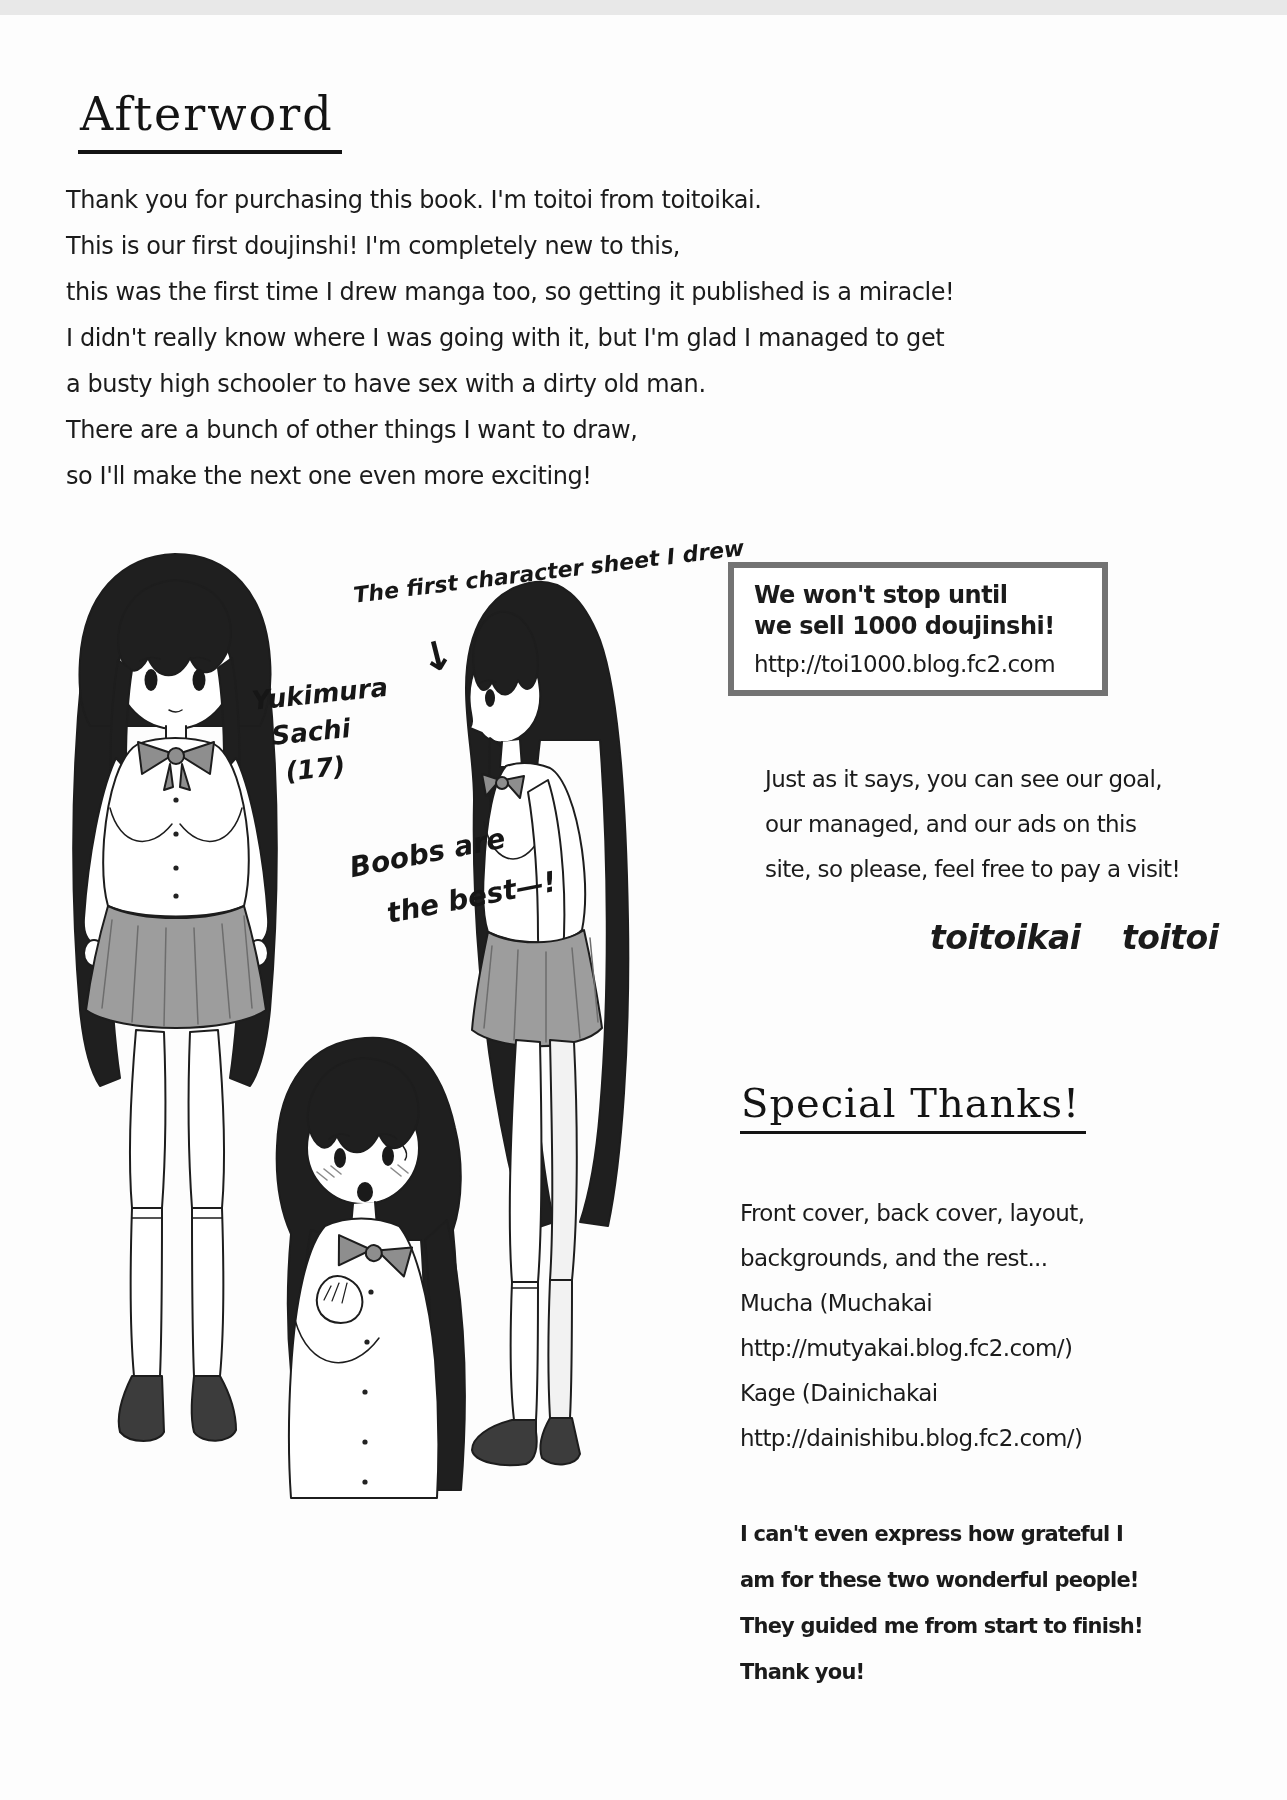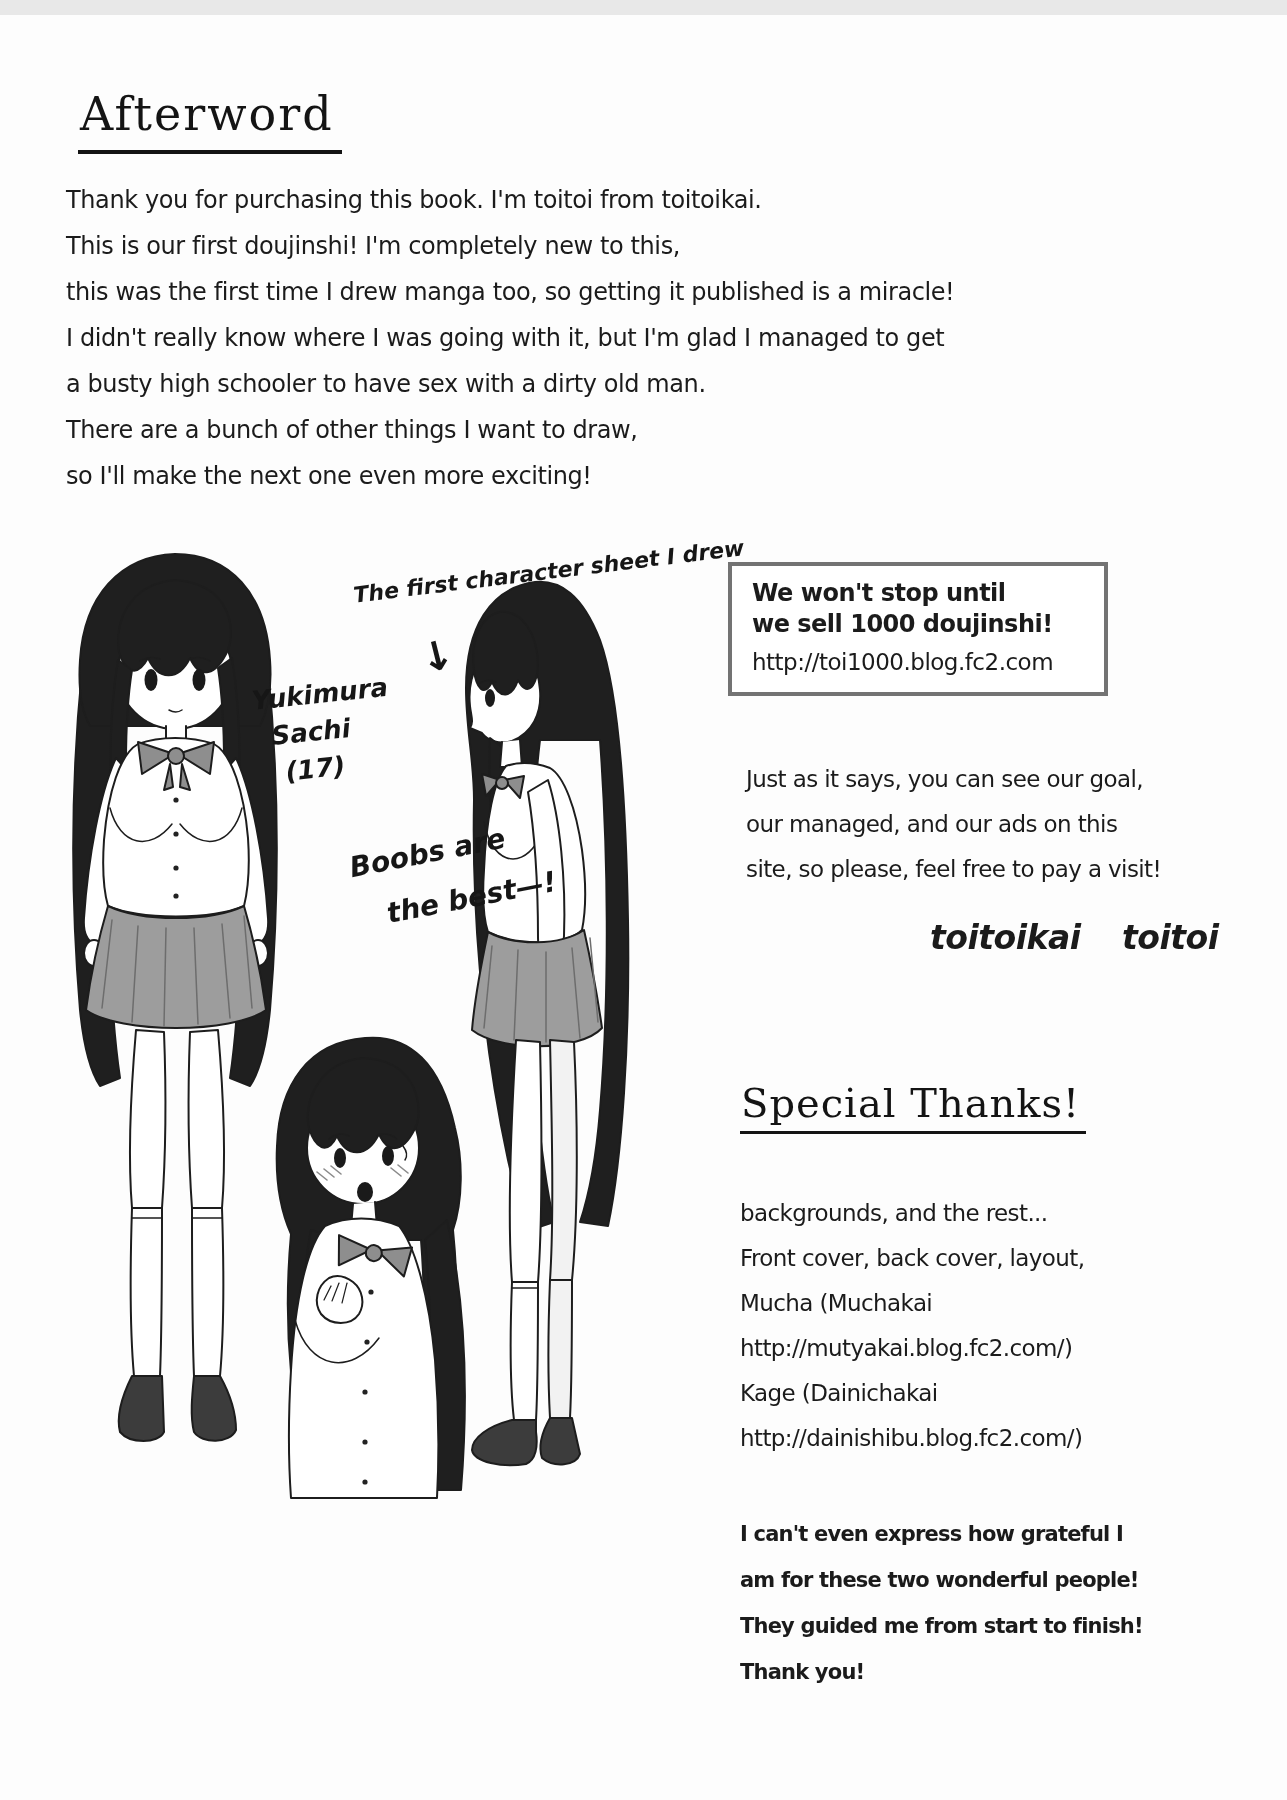--- a/index.html
+++ b/index.html
@@ -13,21 +13,21 @@
     font-family:"DejaVu Serif","Liberation Serif",serif;
     color:#141414;border-bottom:4px solid #141414;
     display:inline-block;line-height:1.1;
   }
   .comic{letter-spacing:-0.4px;}
   .intro-line{font-size:24px;line-height:46px;white-space:nowrap;}
   .promo-line{font-size:23px;line-height:45px;letter-spacing:-0.6px;white-space:nowrap;}
   .credit-line{font-size:23px;line-height:45px;letter-spacing:-0.6px;white-space:nowrap;}
   .grat-line{font-size:21px;line-height:46px;font-weight:bold;letter-spacing:-0.8px;white-space:nowrap;}
   .promo-box{
-    border:4px solid #737373;background:#fff;padding:12px 34px 10px 20px;
+    border:6px solid #737373;background:#fff;padding:12px 34px 10px 20px;
     box-sizing:border-box;
   }
   .promo-box .b{font-size:24px;font-weight:bold;line-height:31px;letter-spacing:-0.5px;white-space:nowrap;}
   .promo-box .u{font-size:23px;line-height:30px;margin-top:7px;letter-spacing:-0.5px;white-space:nowrap;}
   .hand{
     font-family:"DejaVu Sans",sans-serif;font-style:italic;font-weight:bold;
     color:#161616;white-space:nowrap;
   }
   .name-big{font-size:33px;font-weight:bold;letter-spacing:-0.5px;white-space:nowrap;font-style:italic;}
   svg .ol{stroke:#1d1d1d;stroke-width:2;stroke-linejoin:round;stroke-linecap:round;}
@@ -234,36 +234,36 @@
     <div>Boobs are</div>
     <div style="margin-left:28px;">the best—!</div>
   </div>
 
   <div class="abs promo-box" style="left:728px;top:547px;width:380px;height:134px;">
     <div class="b">We won't stop until</div>
     <div class="b">we sell 1000 doujinshi!</div>
     <div class="u">http://toi1000.blog.fc2.com</div>
   </div>
 
-  <div class="abs comic" style="left:746px;top:742px;">
+  <div class="abs comic" style="left:765px;top:742px;">
     <div class="promo-line">Just as it says, you can see our goal,</div>
     <div class="promo-line">our managed, and our ads on this</div>
     <div class="promo-line">site, so please, feel free to pay a visit!</div>
   </div>
 
   <span class="abs name-big" style="left:930px;top:903px;">toitoikai</span>
   <span class="abs name-big" style="left:1122px;top:903px;">toitoi</span>
 
   <div class="abs" style="left:740px;top:1066px;">
     <span class="serif-head" style="font-size:40px;letter-spacing:1px;padding:0 6px 6px 1px;border-bottom-width:3px;">Special Thanks!</span>
   </div>
 
   <div class="abs comic" style="left:740px;top:1176px;">
+    <div class="credit-line">Front cover, back cover, layout,</div>
     <div class="credit-line">backgrounds, and the rest...</div>
-    <div class="credit-line">Front cover, back cover, layout,</div>
     <div class="credit-line">Mucha (Muchakai</div>
     <div class="credit-line">http://mutyakai.blog.fc2.com/)</div>
     <div class="credit-line">Kage (Dainichakai</div>
     <div class="credit-line">http://dainishibu.blog.fc2.com/)</div>
   </div>
 
   <div class="abs comic" style="left:740px;top:1496px;">
     <div class="grat-line">I can't even express how grateful I</div>
     <div class="grat-line">am for these two wonderful people!</div>
     <div class="grat-line">They guided me from start to finish!</div>

